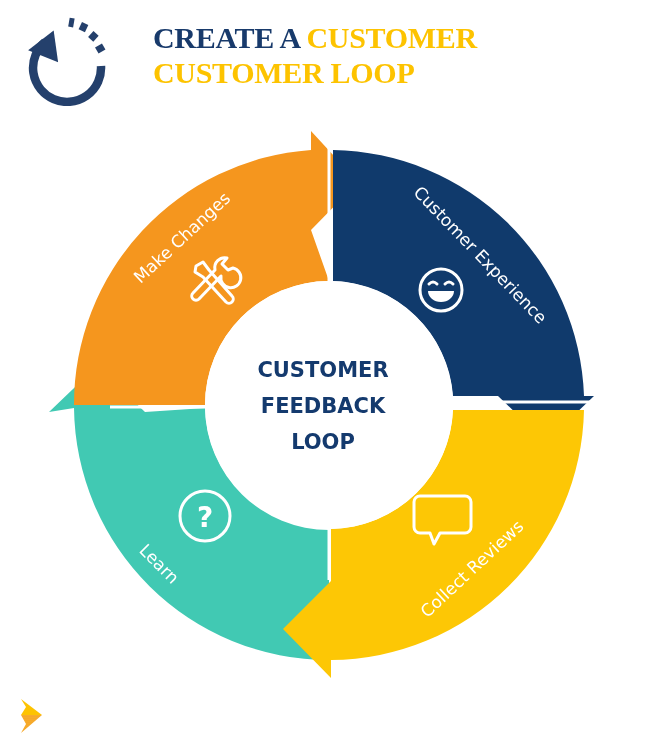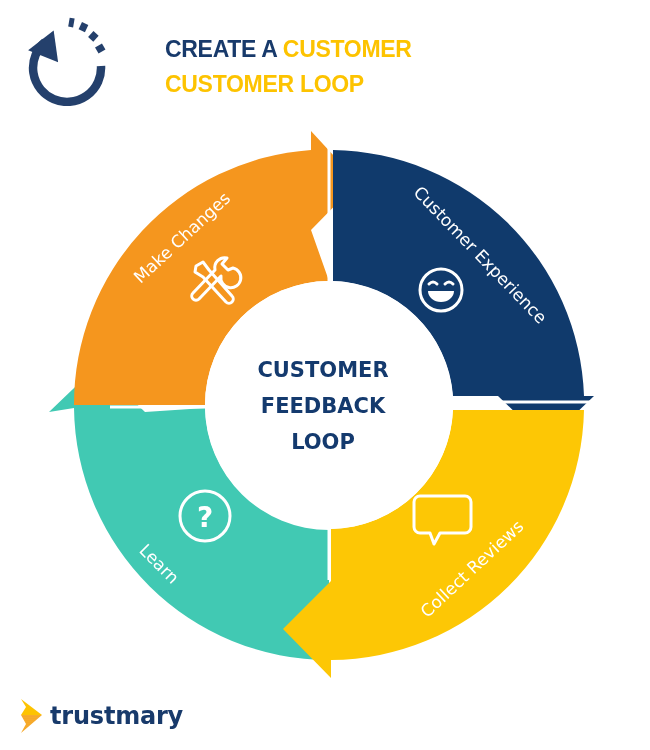--- a/index.html
+++ b/index.html
@@ -1,18 +1,18 @@
 <!DOCTYPE html>
 <html><head>
 <meta charset="utf-8">
 <style>
   html, body { margin: 0; padding: 0; background: #ffffff; }
   body { width: 650px; height: 750px; position: relative; overflow: hidden; font-family: "Liberation Sans", "DejaVu Sans", sans-serif; }
   .header-icon { position: absolute; left: 22px; top: 14px; width: 92px; height: 92px; }
-  .title { position: absolute; left: 153px; top: 20px; margin: 12px; font-family: Liberation Sans, sans-serif; font-weight: 800; font-size: 23px; line-height: 35px; letter-spacing: -0.3px; }
+  .title { position: absolute; left: 153px; top: 20px; margin: 0; font-family: Liberation Serif, serif; font-weight: 800; font-size: 30px; line-height: 35px; letter-spacing: -0.3px; }
   .title .navy { color: #183a6b; }
   .title .yellow { color: #fdc300; }
   .diagram { position: absolute; left: 0; top: 0; width: 650px; height: 750px; }
   .seg-label { fill: #ffffff; font-family: "DejaVu Sans", "Liberation Sans", sans-serif; font-size: 17px; font-weight: 400; }
   .center-text { fill: #143a6e; font-family: "DejaVu Sans", "Liberation Sans", sans-serif; font-size: 21px; font-weight: 700; }
   .logo { position: absolute; left: 20px; top: 698px; height: 36px; display: flex; align-items: center; }
   .logo-mark { width: 24px; height: 36px; }
   .logo-text { margin-left: 6px; font-family: "DejaVu Sans", "Liberation Sans", sans-serif; font-weight: 700; font-size: 24px; color: #183a6b; letter-spacing: -0.2px; line-height: 36px; }
 </style>
 </head>
@@ -93,14 +93,13 @@
   <svg class="logo-mark" viewBox="0 0 24 36">
     <defs>
       <pattern id="dots" width="2" height="2" patternUnits="userSpaceOnUse">
         <rect width="2" height="2" fill="#f5a321"></rect>
         <circle cx="1" cy="1" r="0.55" fill="#fbc24a"></circle>
       </pattern>
     </defs>
     <polygon points="1,1 22,17 1,17 6,9" fill="#fdc300"></polygon>
     <polygon points="1,17 22,17 1,35 6,26" fill="url(#dots)"></polygon>
   </svg>
-  <span class="logo-text">trustmary</span>
 </div>
 
 </body></html>

